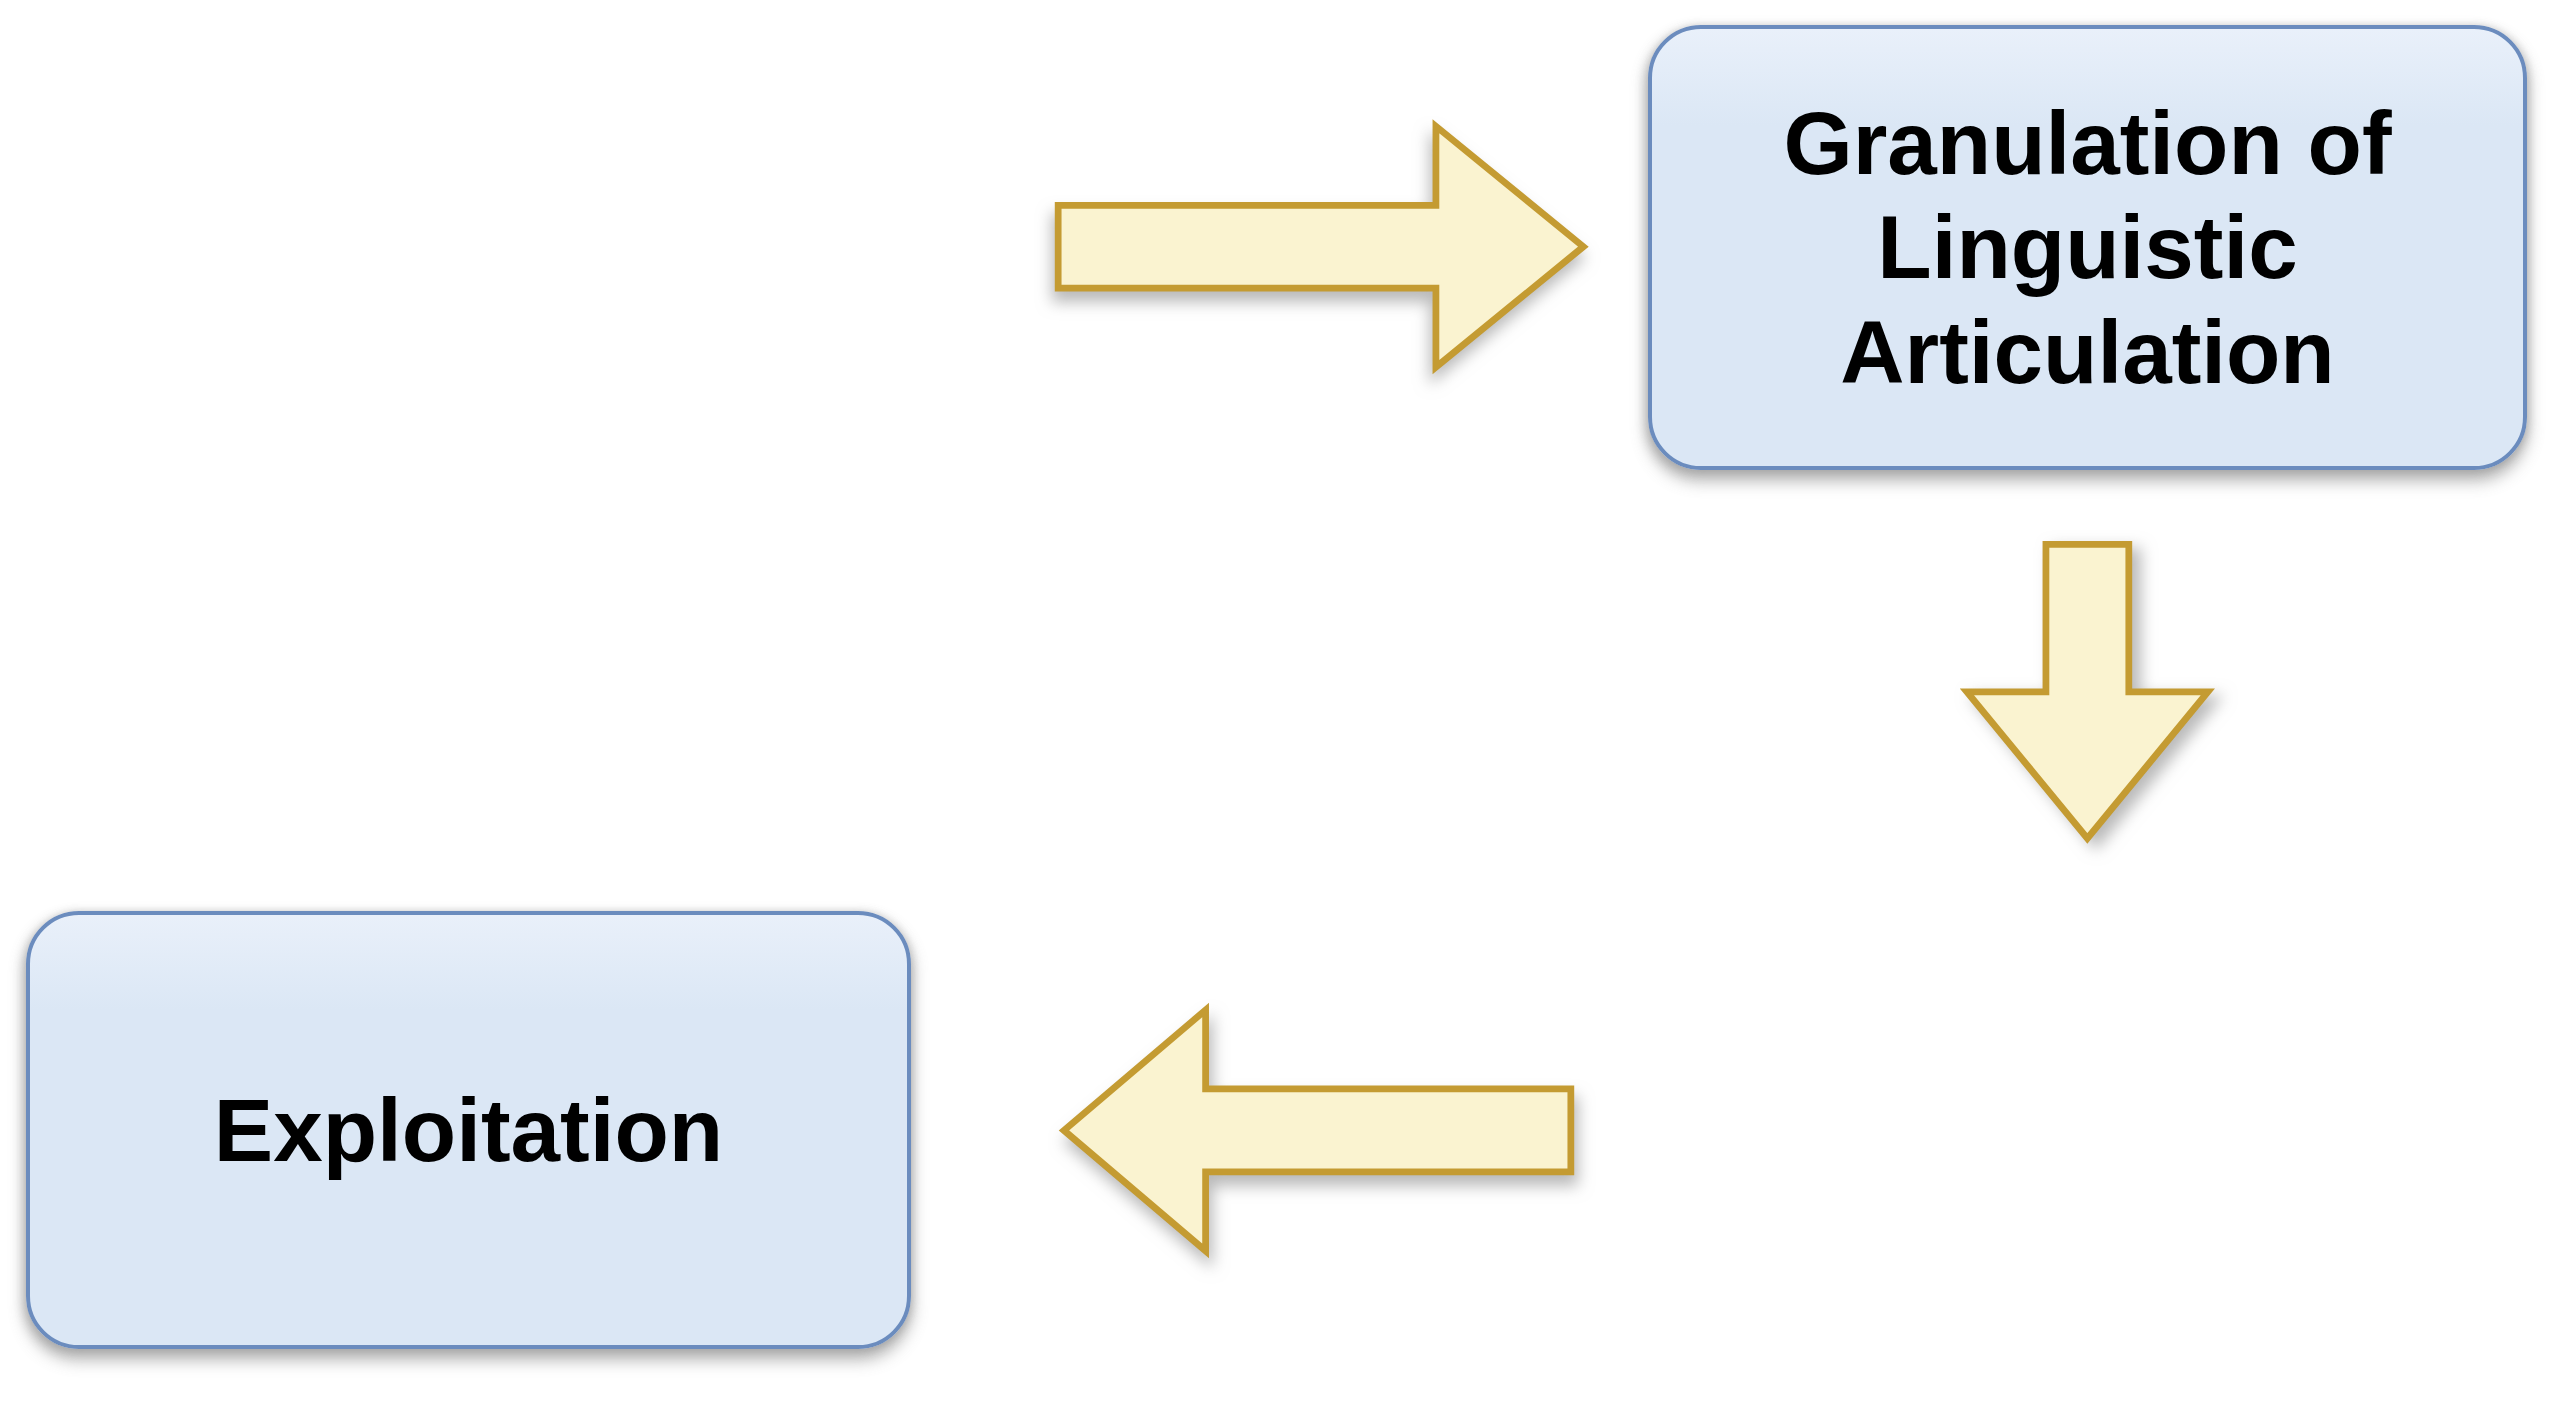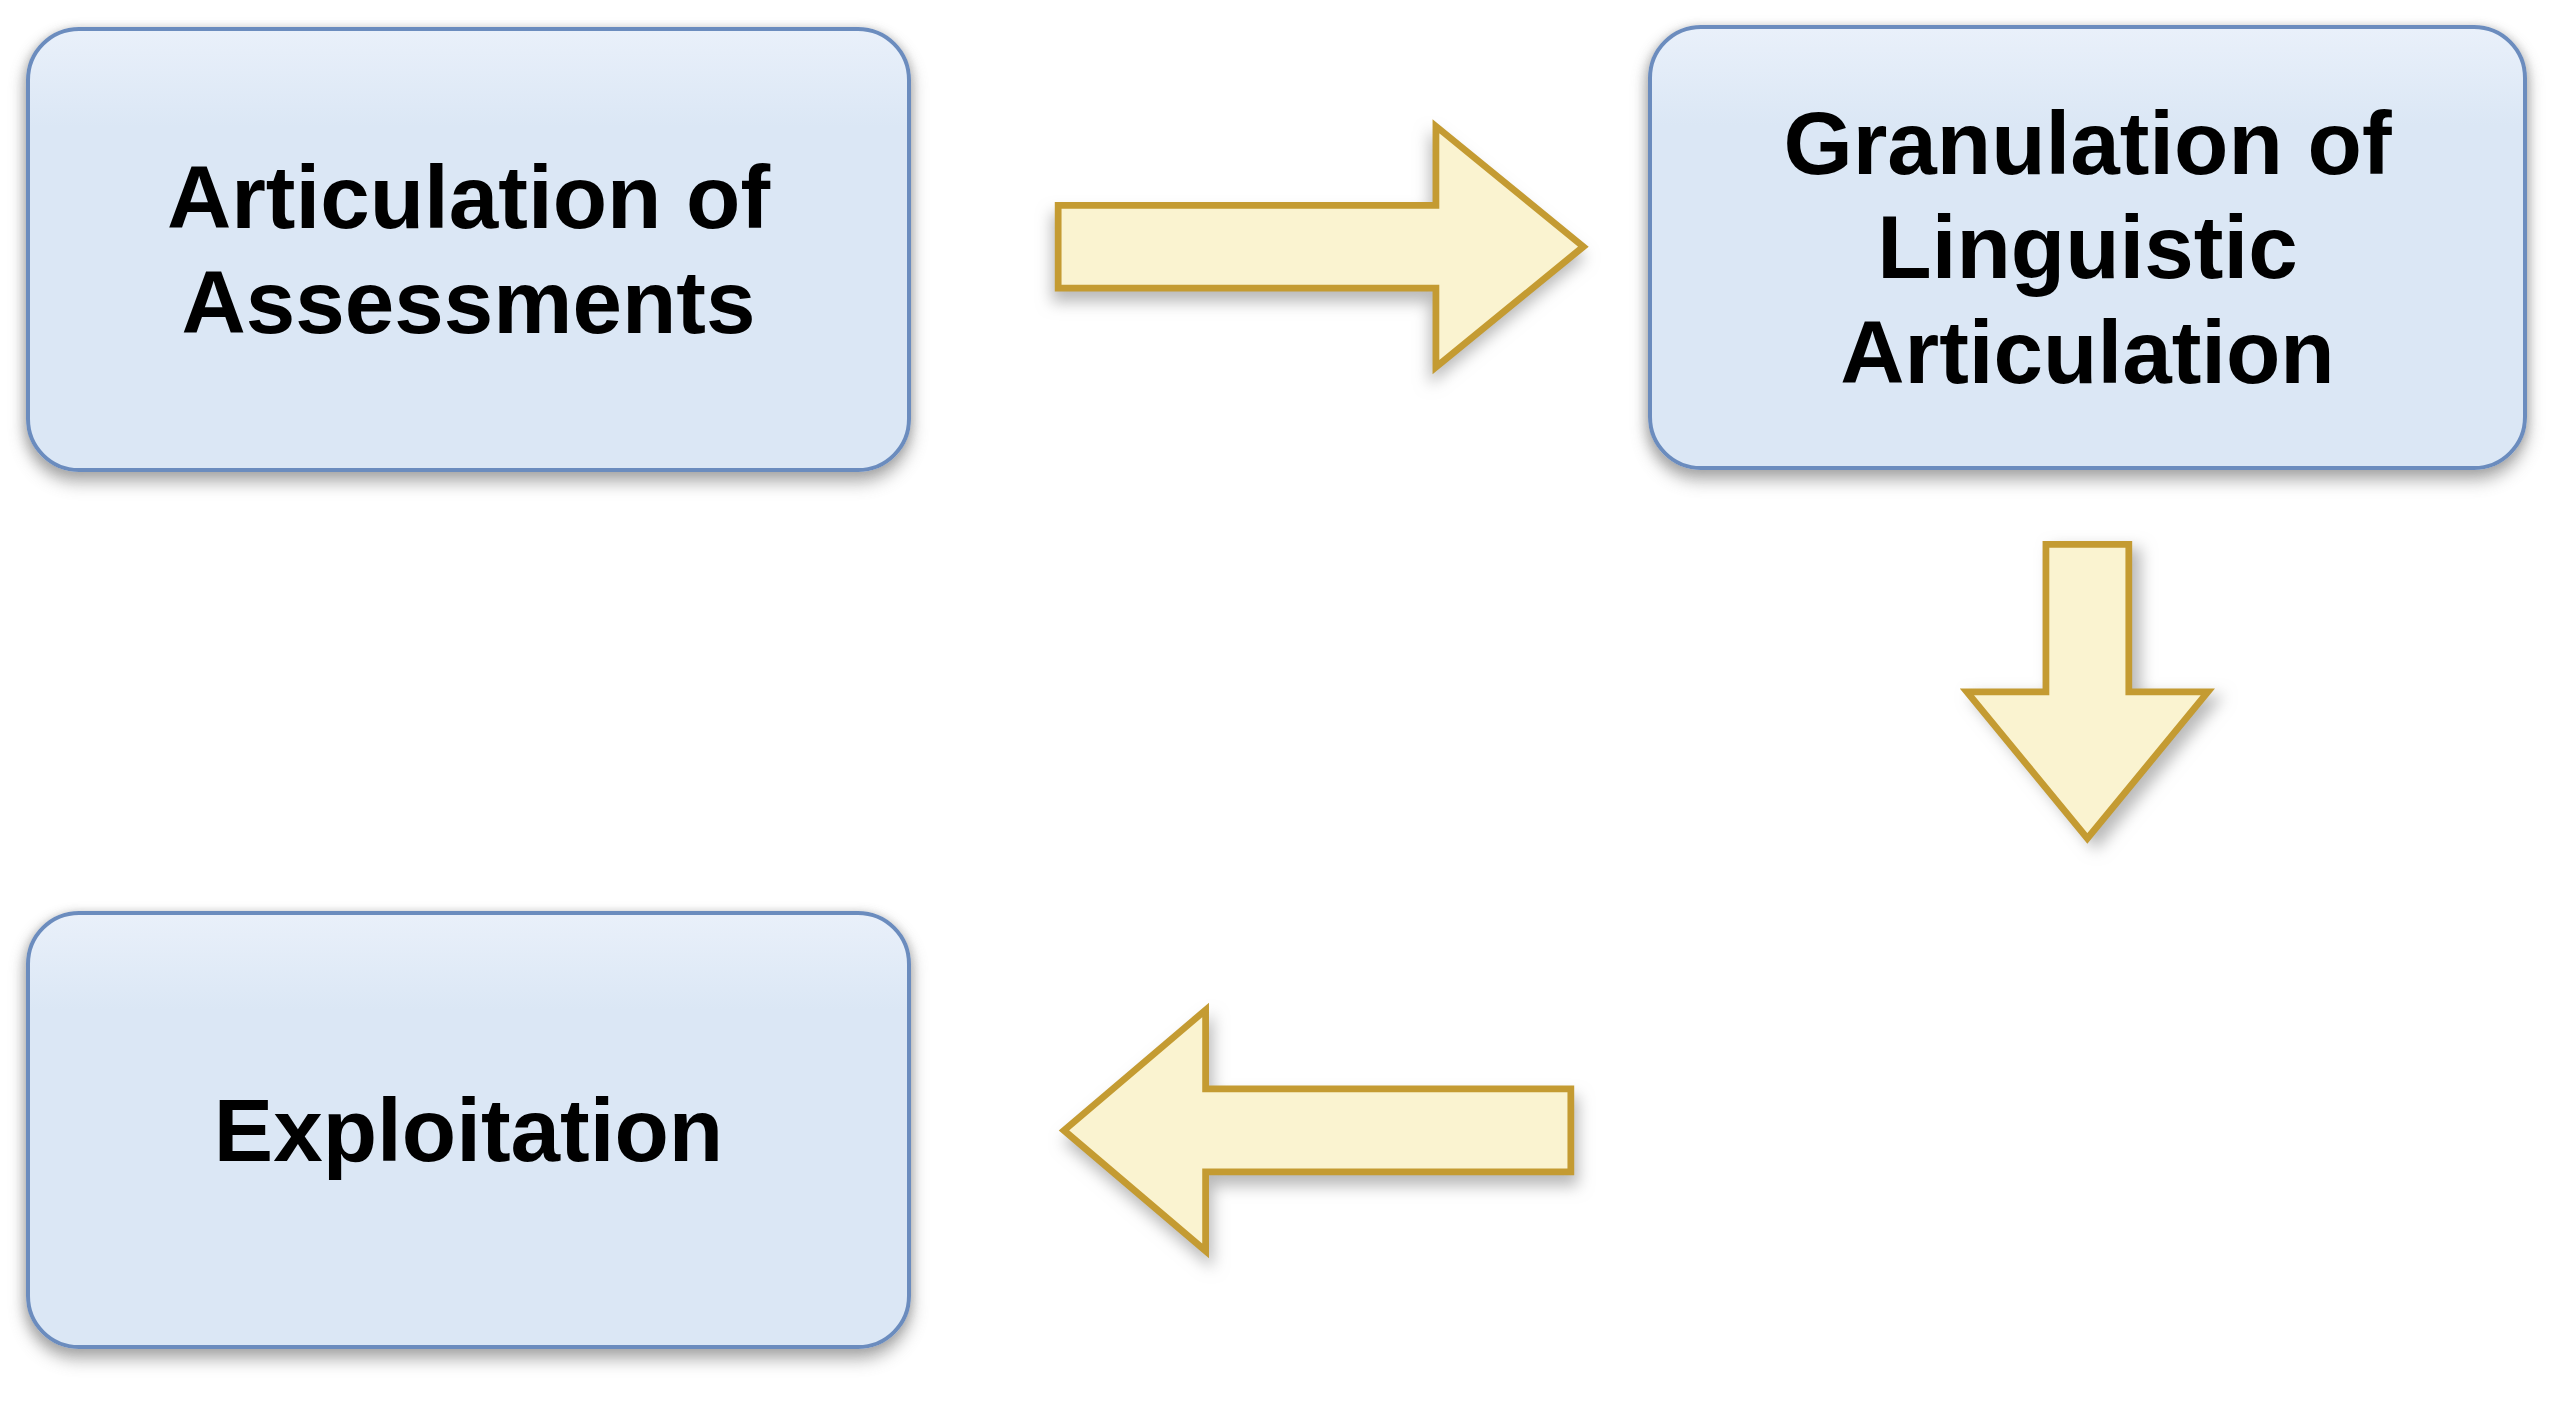--- a/index.html
+++ b/index.html
@@ -54,23 +54,20 @@
   }
   .arrow-right { filter: drop-shadow(-3px 11px 8px rgba(115,115,115,0.50)); }
   .arrow-down  { filter: drop-shadow(9px 7px 8px rgba(115,115,115,0.50)); }
   .arrow-left  { filter: drop-shadow(4px 11px 8px rgba(115,115,115,0.50)); }
 </style>
 </head>
 <body>
 
 <div class="canvas" style="background: rgb(255, 255, 255);">
 
-  <div class="node node-articulation">
-    <span>Articulation of Assessments</span>
-  </div>
 
   <div class="node node-granulation">
     <span>Granulation of Linguistic Articulation</span>
   </div>
 
 
   <div class="node node-exploitation">
     <span>Exploitation</span>
   </div>
 

